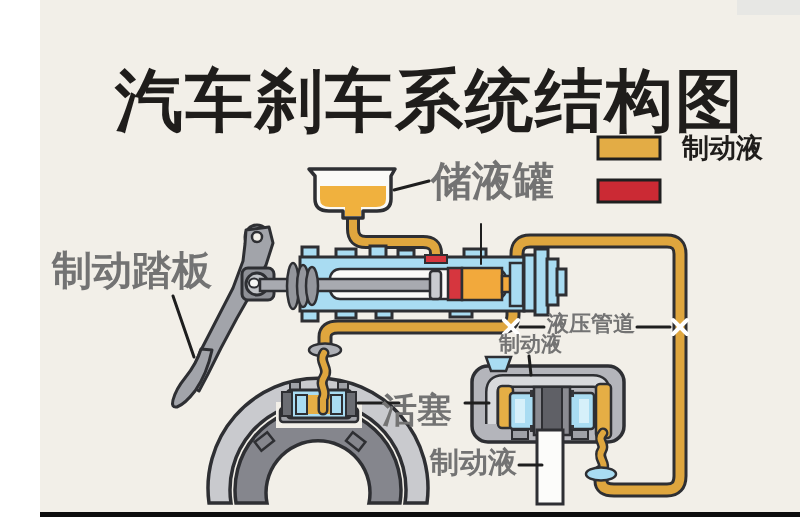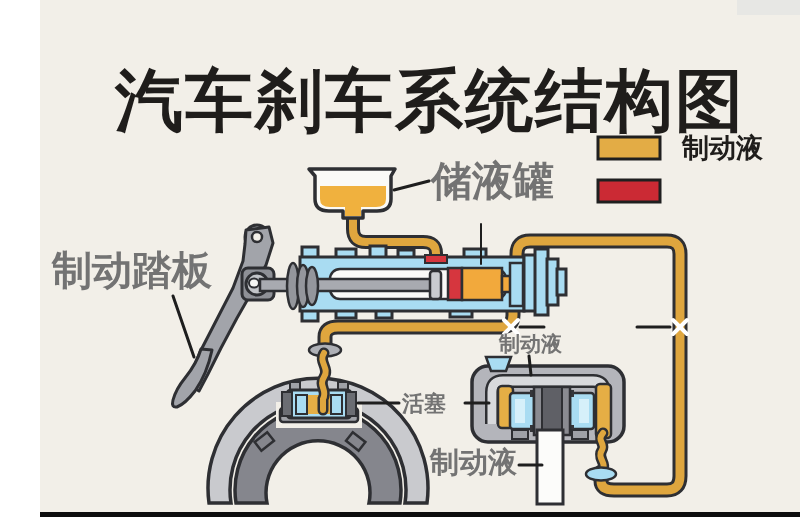--- a/index.html
+++ b/index.html
@@ -10,21 +10,21 @@
   .diagram-svg{position:absolute;left:0;top:0;z-index:1;}
   .legend{position:absolute;left:556px;top:130px;z-index:3;}
   .legend-row{display:flex;align-items:center;margin-bottom:12px;}
   .legend-row svg{display:block;}
   .legend-label{margin-left:20px;font-size:27px;font-weight:900;color:#1F1D1B;white-space:nowrap;}
   .lbl{position:absolute;z-index:3;font-weight:900;color:#737373;white-space:nowrap;line-height:1.05;}
   .lbl-reservoir{left:391px;top:160px;font-size:41px;}
   .lbl-pedal{left:12px;top:249px;font-size:40px;text-align:right;}
   .lbl-hydline{left:507px;top:312px;font-size:22px;}
   .lbl-fluid-top{left:459px;top:333px;font-size:21px;}
-  .lbl-piston{left:362px;top:392px;font-size:22px;}
+  .lbl-piston{left:342px;top:392px;font-size:35px;}
   .lbl-fluid-bottom{left:390px;top:447px;font-size:29px;}
 </style>
 </head>
 <body>
 
 <div class="stage">
 
   <h1 class="title">汽车刹车系统结构图</h1>
 
   <div class="legend">
@@ -36,20 +36,21 @@
     </div>
     <div class="legend-row">
       <svg width="66" height="26" viewBox="0 0 66 26">
         <rect x="2" y="2" width="62" height="22" stroke="#1F1F1F" stroke-width="3" fill="#CB2A34"></rect>
       </svg>
     </div>
   </div>
 
   <div class="lbl lbl-reservoir">储液罐</div>
   <div class="lbl lbl-pedal">制动踏板</div>
+  <div class="lbl lbl-hydline">液压管道</div>
   <div class="lbl lbl-fluid-top">制动液</div>
   <div class="lbl lbl-piston">活塞</div>
   <div class="lbl lbl-fluid-bottom">制动液</div>
 
   <svg class="diagram-svg" width="800" height="519" viewBox="0 0 800 519">
 
     <rect x="697" y="0" width="103" height="15" fill="#E7E7E4"></rect>
 
     <g>
 

